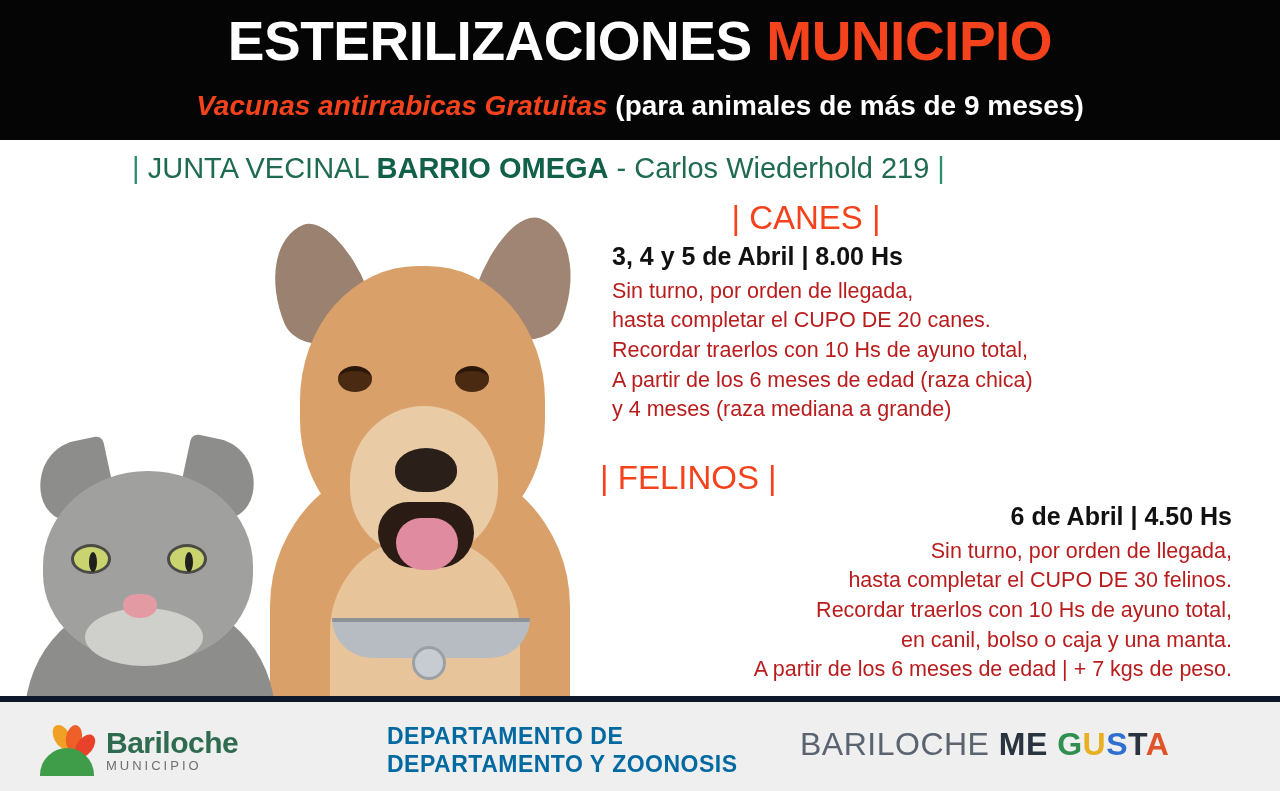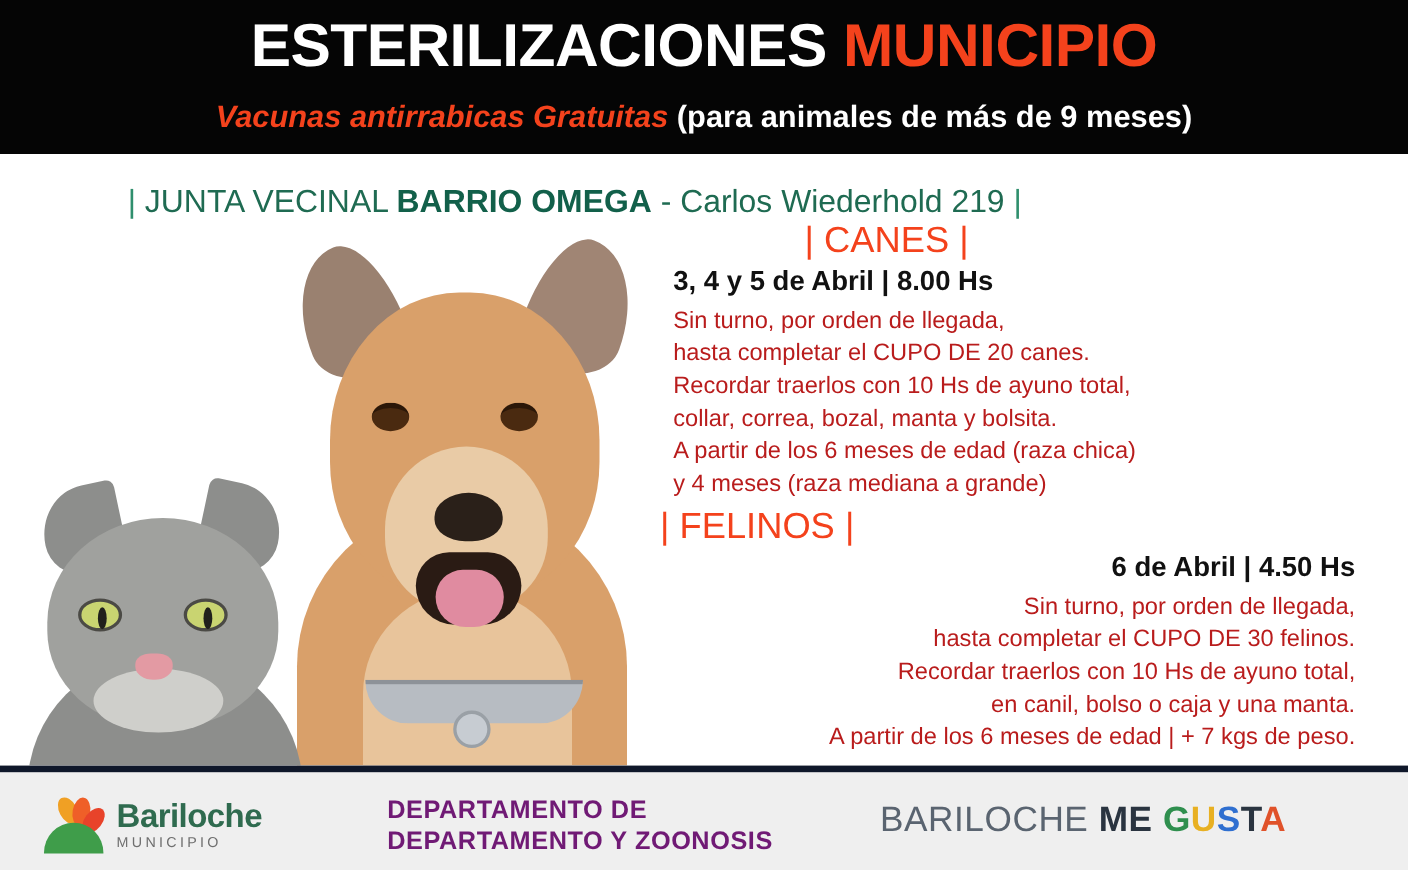--- a/index.html
+++ b/index.html
@@ -52,27 +52,26 @@
     font-style: italic;
   }
   .subheadline .paren {
     color: #ffffff;
     font-weight: bold;
   }
 
   
   .venue {
     position: absolute;
-    left: 0; top: 152px;
+    left: 16px; top: 152px;
     width: 1045px;
     text-align: center;
     font-size: 29px;
     color: #1f6b52;
     white-space: nowrap;
-    margin-top: 16px;
   }
   .venue .bar { color: #2f8f6d; font-weight: normal; }
   .venue .strong { font-weight: bold; color: #12604a; }
 
   
   .photo-area {
     position: absolute;
     left: 0; top: 196px;
     width: 640px; height: 500px;
     overflow: hidden;
@@ -331,23 +330,24 @@
     margin-top: -2px;
   }
   .logo-depto {
     position: absolute;
     left: 352px; top: 20px;
     width: 400px;
   }
   .depto-l1, .depto-l2 {
     font-size: 23px;
     font-weight: bold;
-    color: #701a75;
+    color: #0369a1;
     letter-spacing: 0.5px;
     line-height: 1.22;
+    margin-left: 35px;
   }
   .logo-megusta {
     position: absolute;
     left: 800px; top: 24px;
     width: 430px;
     font-size: 32px;
     letter-spacing: 0.5px;
     white-space: nowrap;
   }
   .mg-bariloche { color: #5a6470; }
@@ -407,21 +407,20 @@
       <div class="cat-nose"></div>
     </div>
   </div>
 
   <div class="block-canes">
     <div class="section-title">| CANES |</div>
     <div class="section-date">3, 4 y 5 de Abril | 8.00 Hs</div>
     <div class="detail-line">Sin turno, por orden de llegada,</div>
     <div class="detail-line">hasta completar el CUPO DE 20 canes.</div>
     <div class="detail-line">Recordar traerlos con 10 Hs de ayuno total,</div>
-    <div class="detail-line">collar, correa, bozal, manta y bolsita.</div>
     <div class="detail-line">A partir de los 6 meses de edad (raza chica)</div>
     <div class="detail-line">y 4 meses (raza mediana a grande)</div>
   </div>
 
   <div class="block-felinos">
     <div class="section-title">| FELINOS |</div>
     <div class="section-date">6 de Abril | 4.50 Hs</div>
     <div class="detail-line">Sin turno, por orden de llegada,</div>
     <div class="detail-line">hasta completar el CUPO DE 30 felinos.</div>
     <div class="detail-line">Recordar traerlos con 10 Hs de ayuno total,</div>

